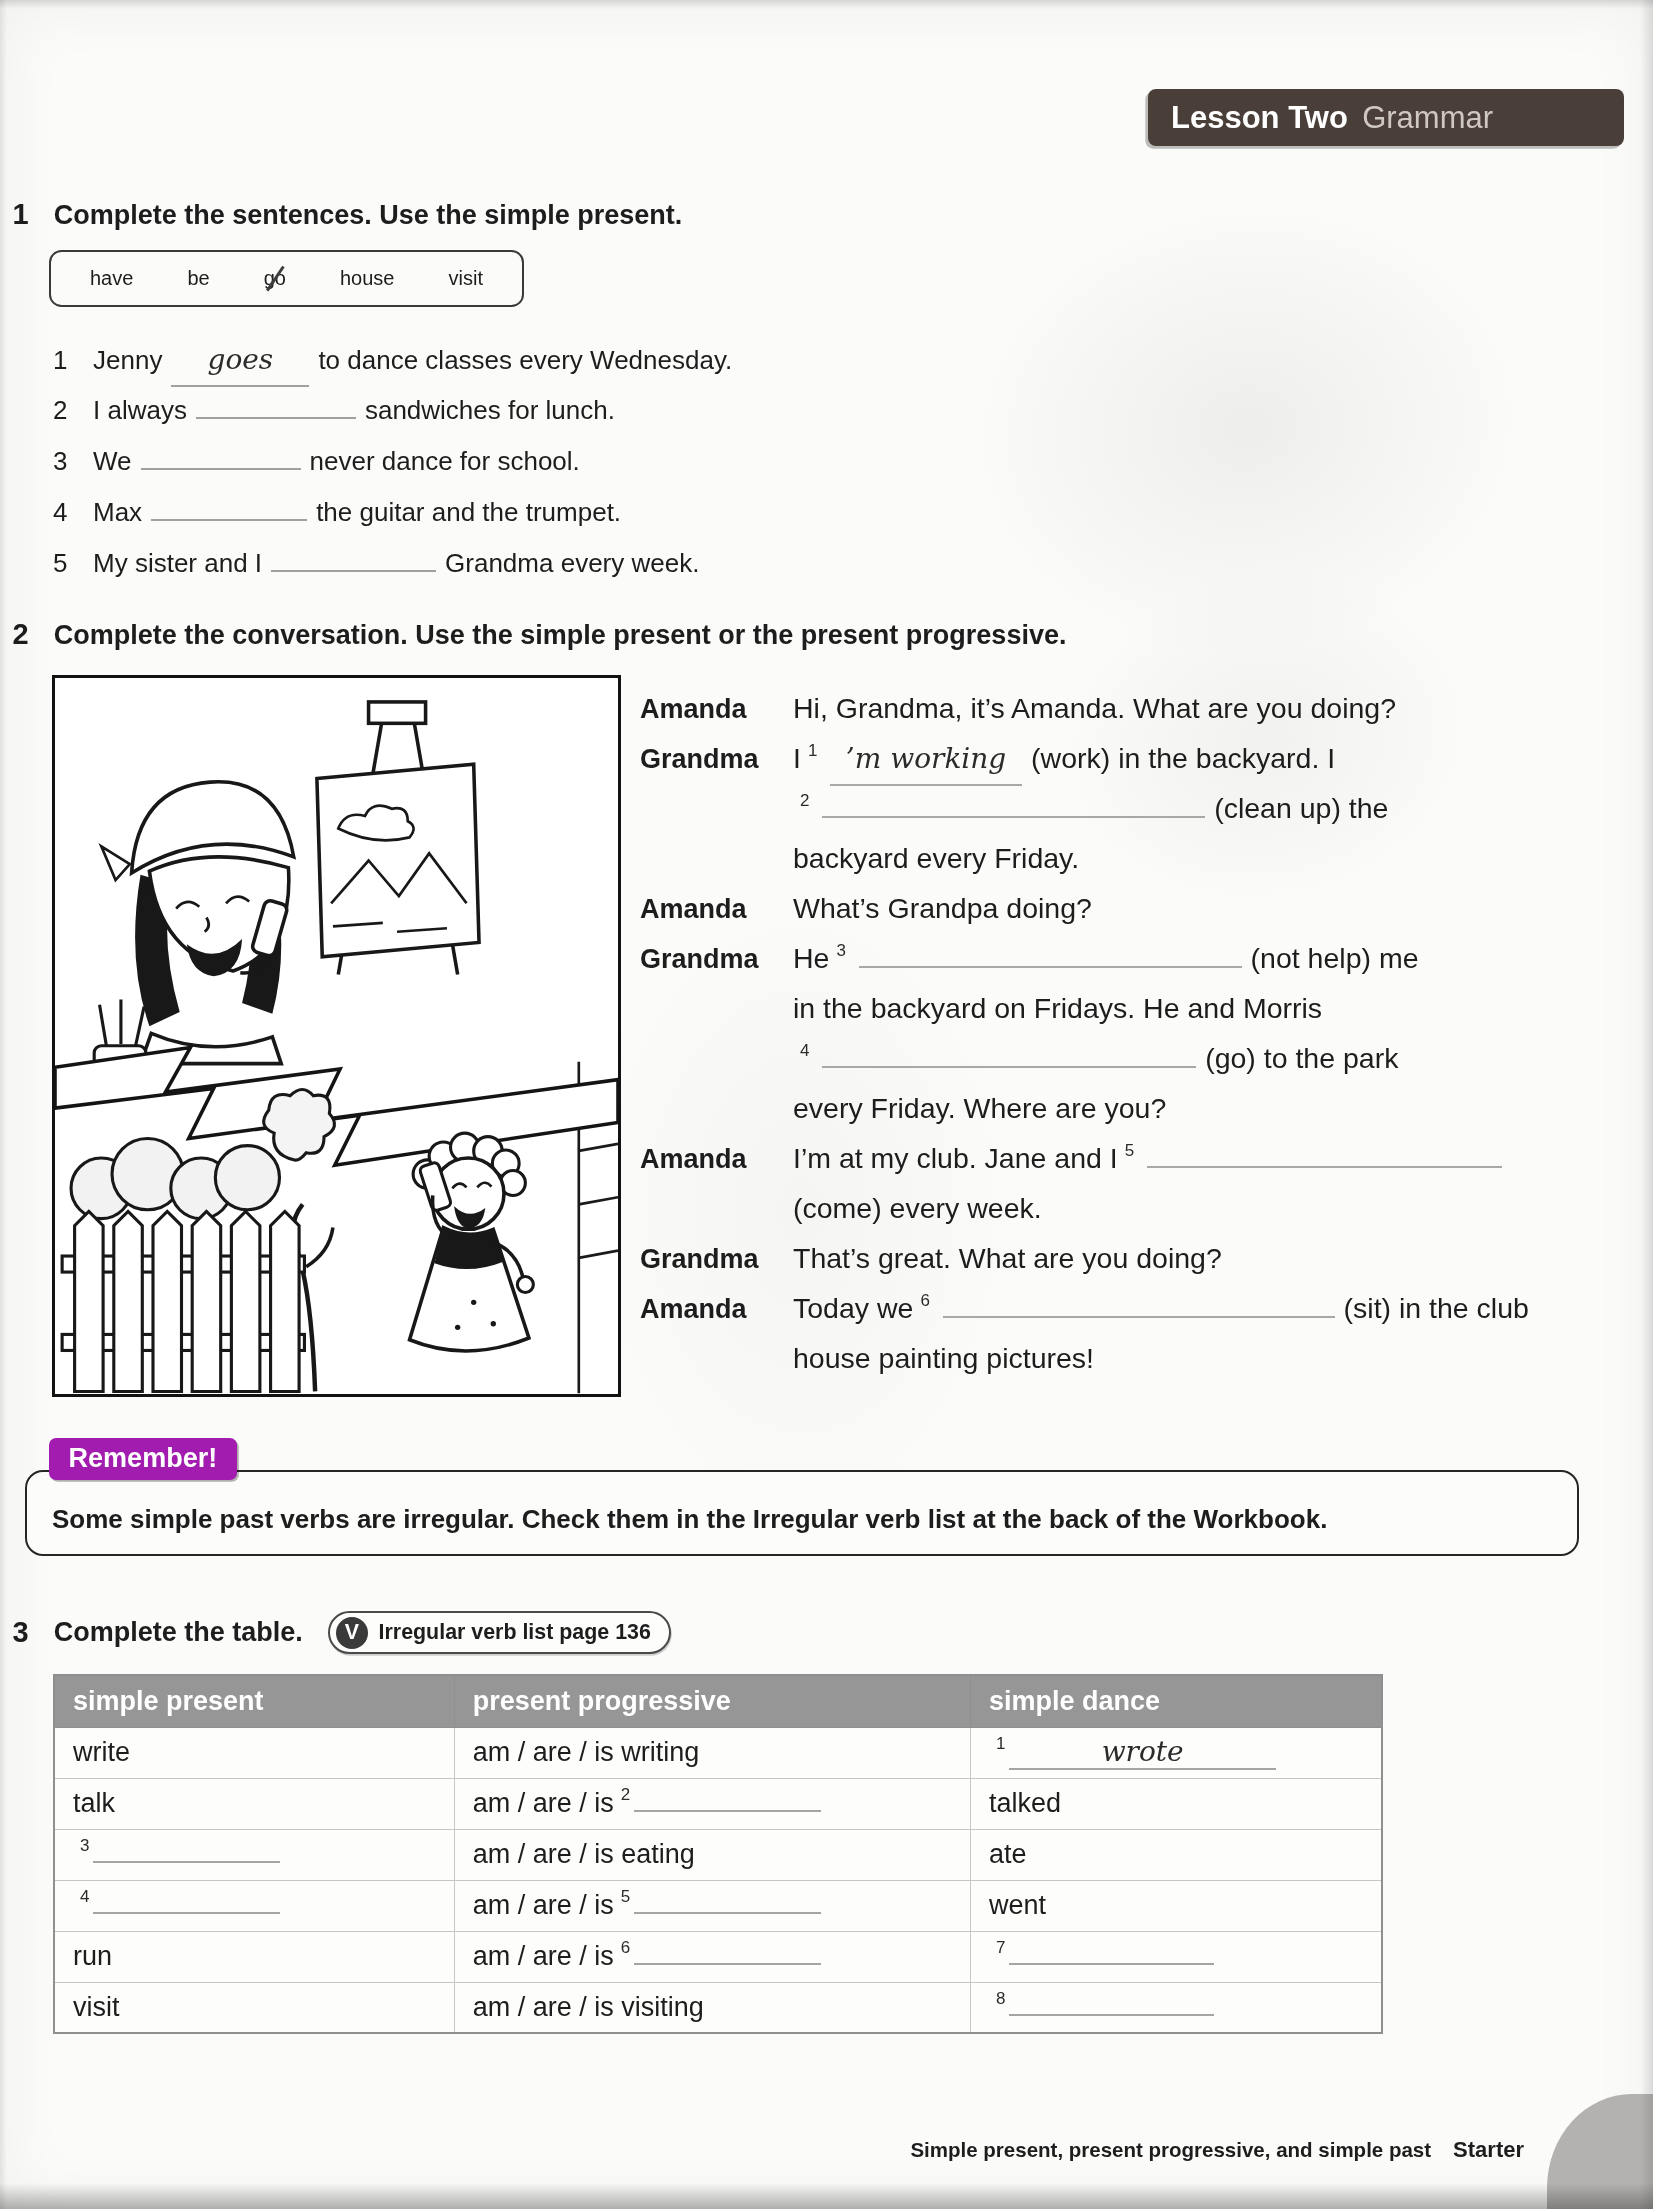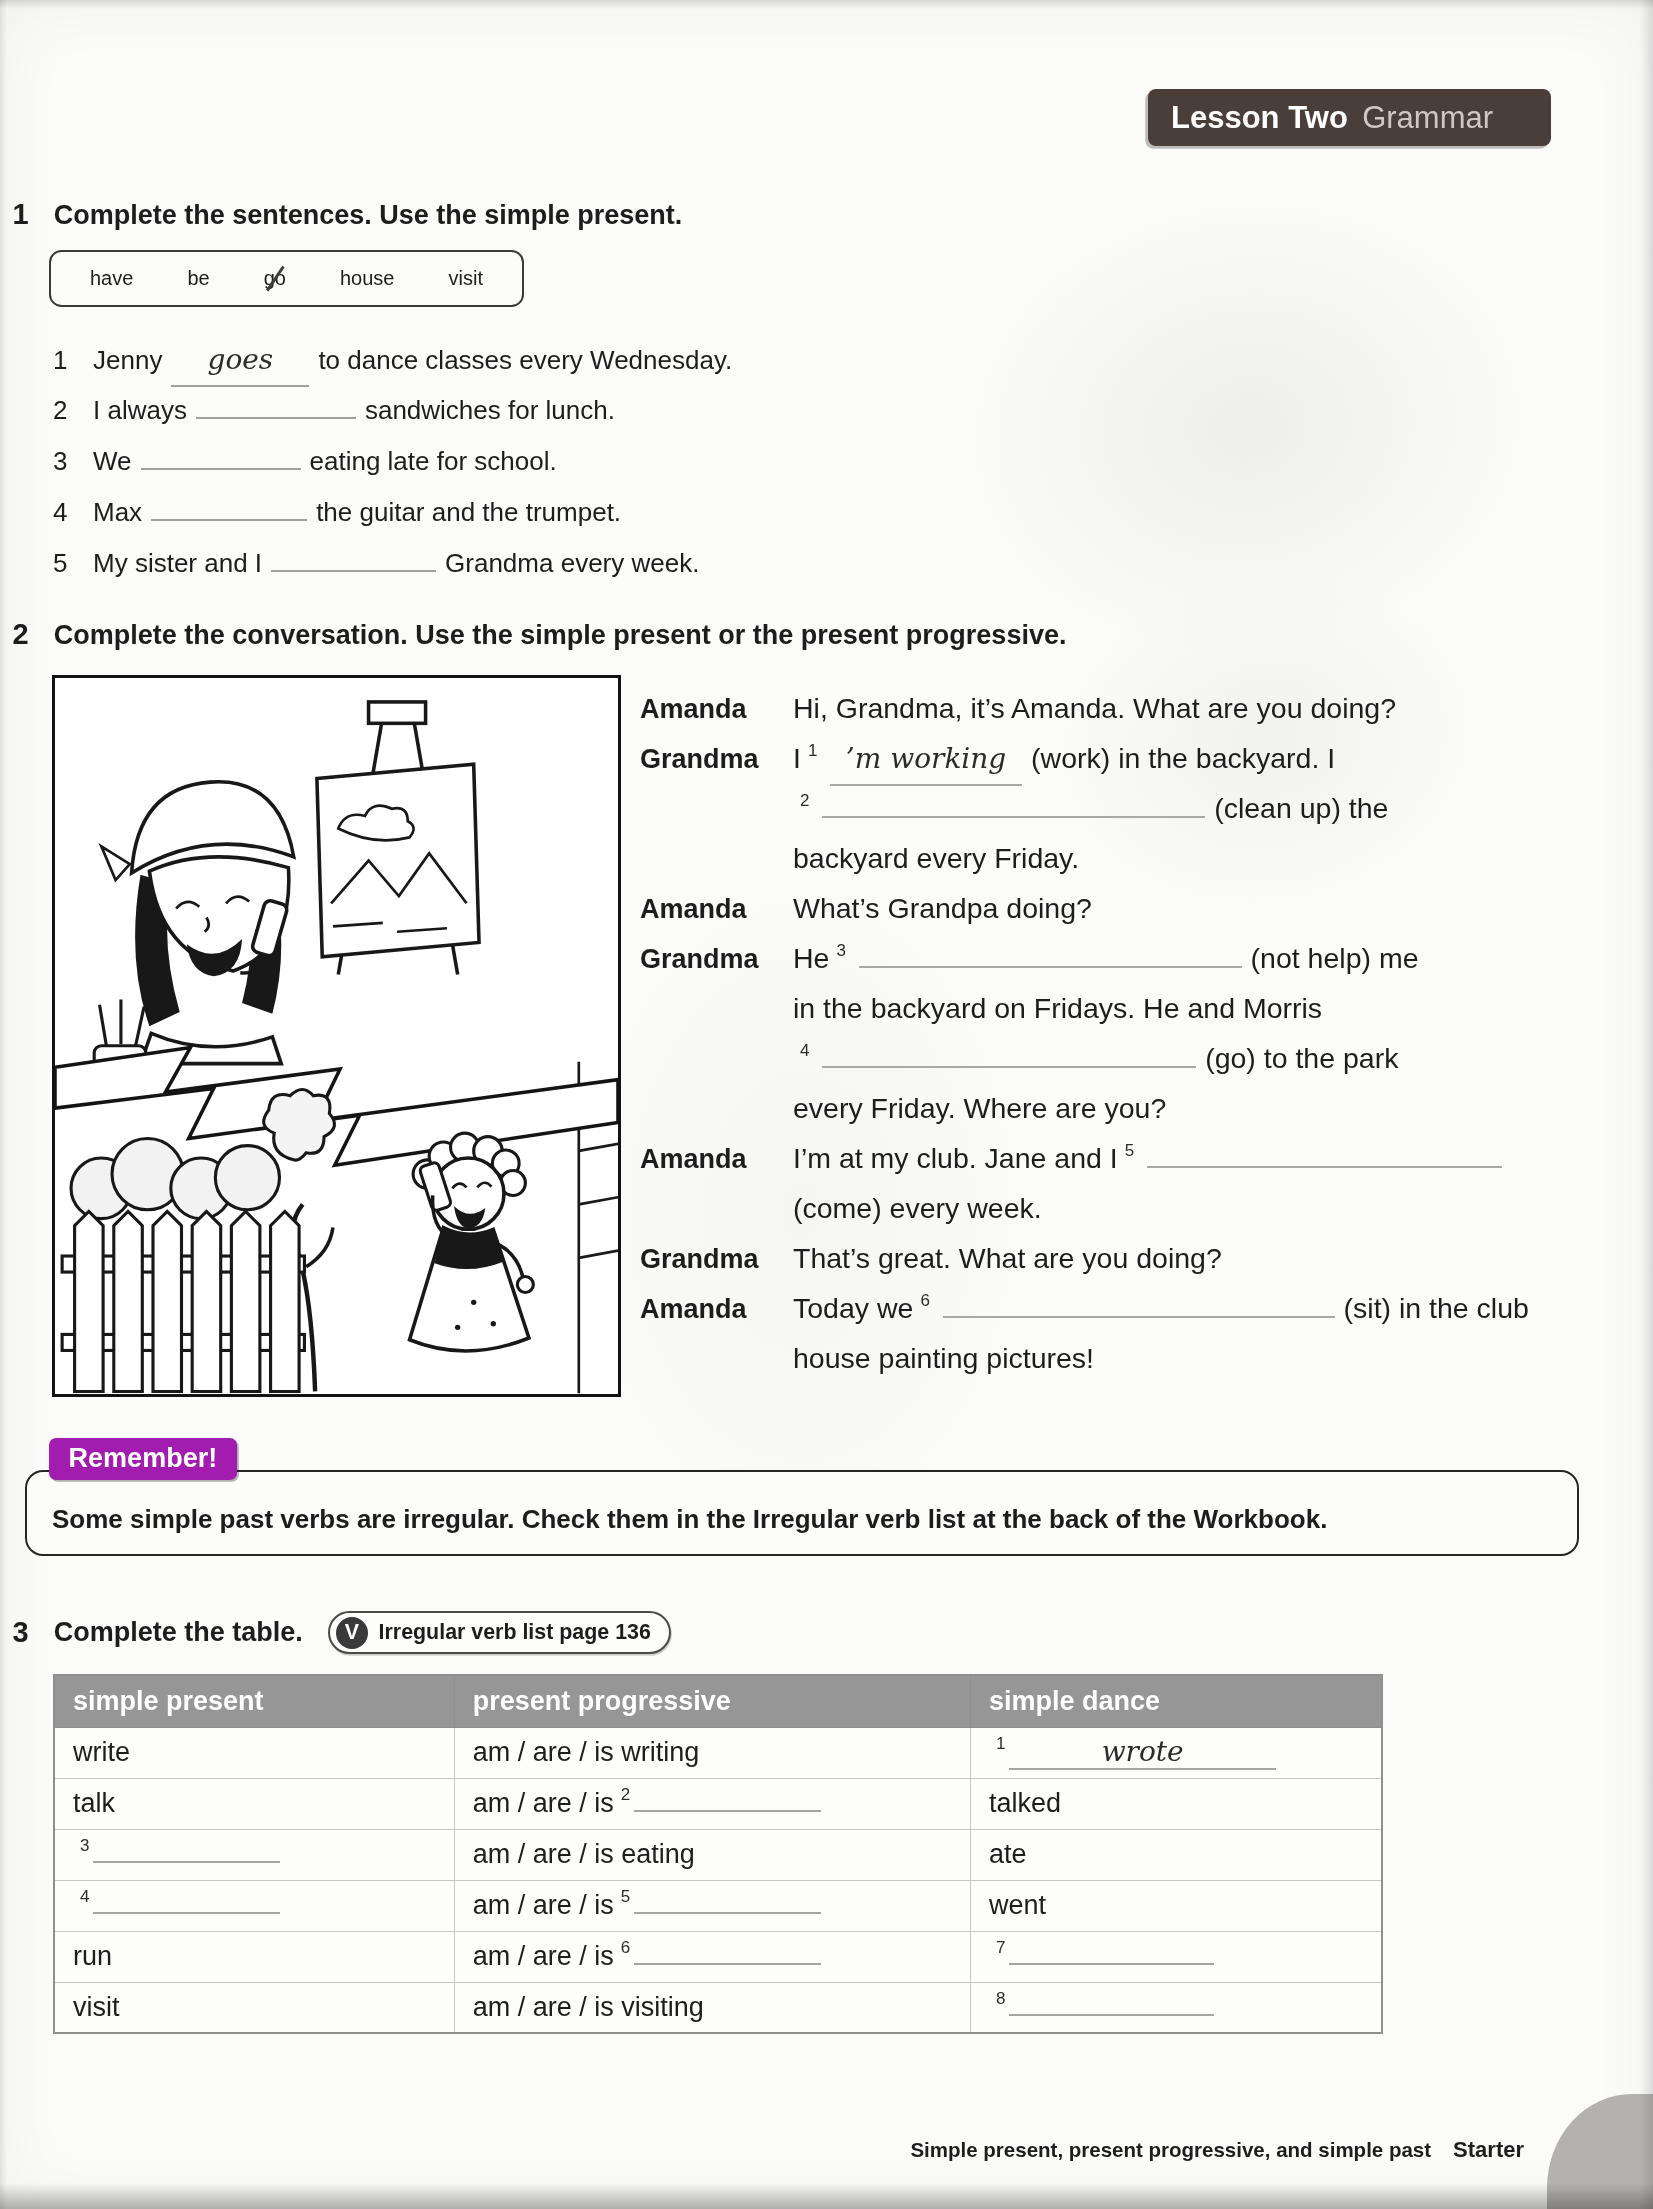--- a/index.html
+++ b/index.html
@@ -17,21 +17,21 @@
   .bottom-shade{position:absolute;left:0;bottom:0;right:0;height:27px;background:linear-gradient(transparent,rgba(0,0,0,0.30));z-index:9;}
   .right-shade{position:absolute;top:0;right:0;bottom:0;width:14.3px;background:linear-gradient(to left,rgba(0,0,0,0.12),transparent);z-index:9;}
   .left-shade{position:absolute;top:0;left:0;bottom:0;width:7.1px;background:linear-gradient(to right,rgba(0,0,0,0.08),transparent);z-index:9;}
   .ghost{position:absolute;pointer-events:none;}
   .g1{left:962px;top:196px;width:570px;height:463px;background:radial-gradient(ellipse,rgba(80,80,80,0.08),transparent 70%);transform:rotate(-7deg);}
   .g2{left:1052px;top:570px;width:428px;height:339px;background:radial-gradient(ellipse,rgba(80,80,80,0.06),transparent 70%);transform:rotate(-10deg);}
   .g3{left:570px;top:873px;width:463px;height:677px;background:radial-gradient(ellipse,rgba(80,80,80,0.035),transparent 70%);}
 
   
   .lesson-badge{
-    position:absolute; left:1148px; top:89px; width:403px; height:57px;
+    position:absolute; left:1148px; top:89px; width:476px; height:57px;
     background:#4a3e38; border-radius:8px; display:flex; align-items:center;
     padding-left:23px; box-shadow:-2.7px 2.7px 0 rgba(0,0,0,0.25);
   }
   .lesson-name{color:#ffffff; font-weight:bold; font-size:31px;}
   .lesson-subject{color:#cfc8c2; font-size:31px; margin-left:14.3px;}
 
   
   .ex-head{position:absolute; left:12.5px; display:flex; align-items:baseline; gap:25px;}
   .ex-num{font-weight:bold; font-size:29px;}
   .ex-title{font-weight:bold; font-size:27px;}
@@ -155,21 +155,21 @@
   </div>
 
   <div class="sentences">
     <div class="sent-row">
       <span class="sent-num">1</span><span>Jenny</span><span class="blank hand" style="width:138px">goes</span><span>to dance classes every Wednesday.</span>
     </div>
     <div class="sent-row">
       <span class="sent-num">2</span><span>I always</span><span class="blank" style="width:160px"></span><span>sandwiches for lunch.</span>
     </div>
     <div class="sent-row">
-      <span class="sent-num">3</span><span>We</span><span class="blank" style="width:160px"></span><span>eating late for school.</span>
+      <span class="sent-num">3</span><span>We</span><span class="blank" style="width:160px"></span><span>never dance for school.</span>
     </div>
     <div class="sent-row">
       <span class="sent-num">4</span><span>Max</span><span class="blank" style="width:156px"></span><span>the guitar and the trumpet.</span>
     </div>
     <div class="sent-row">
       <span class="sent-num">5</span><span>My sister and I</span><span class="blank" style="width:165px"></span><span>Grandma every week.</span>
     </div>
   </div>
 
   <div class="ex-head h2">

